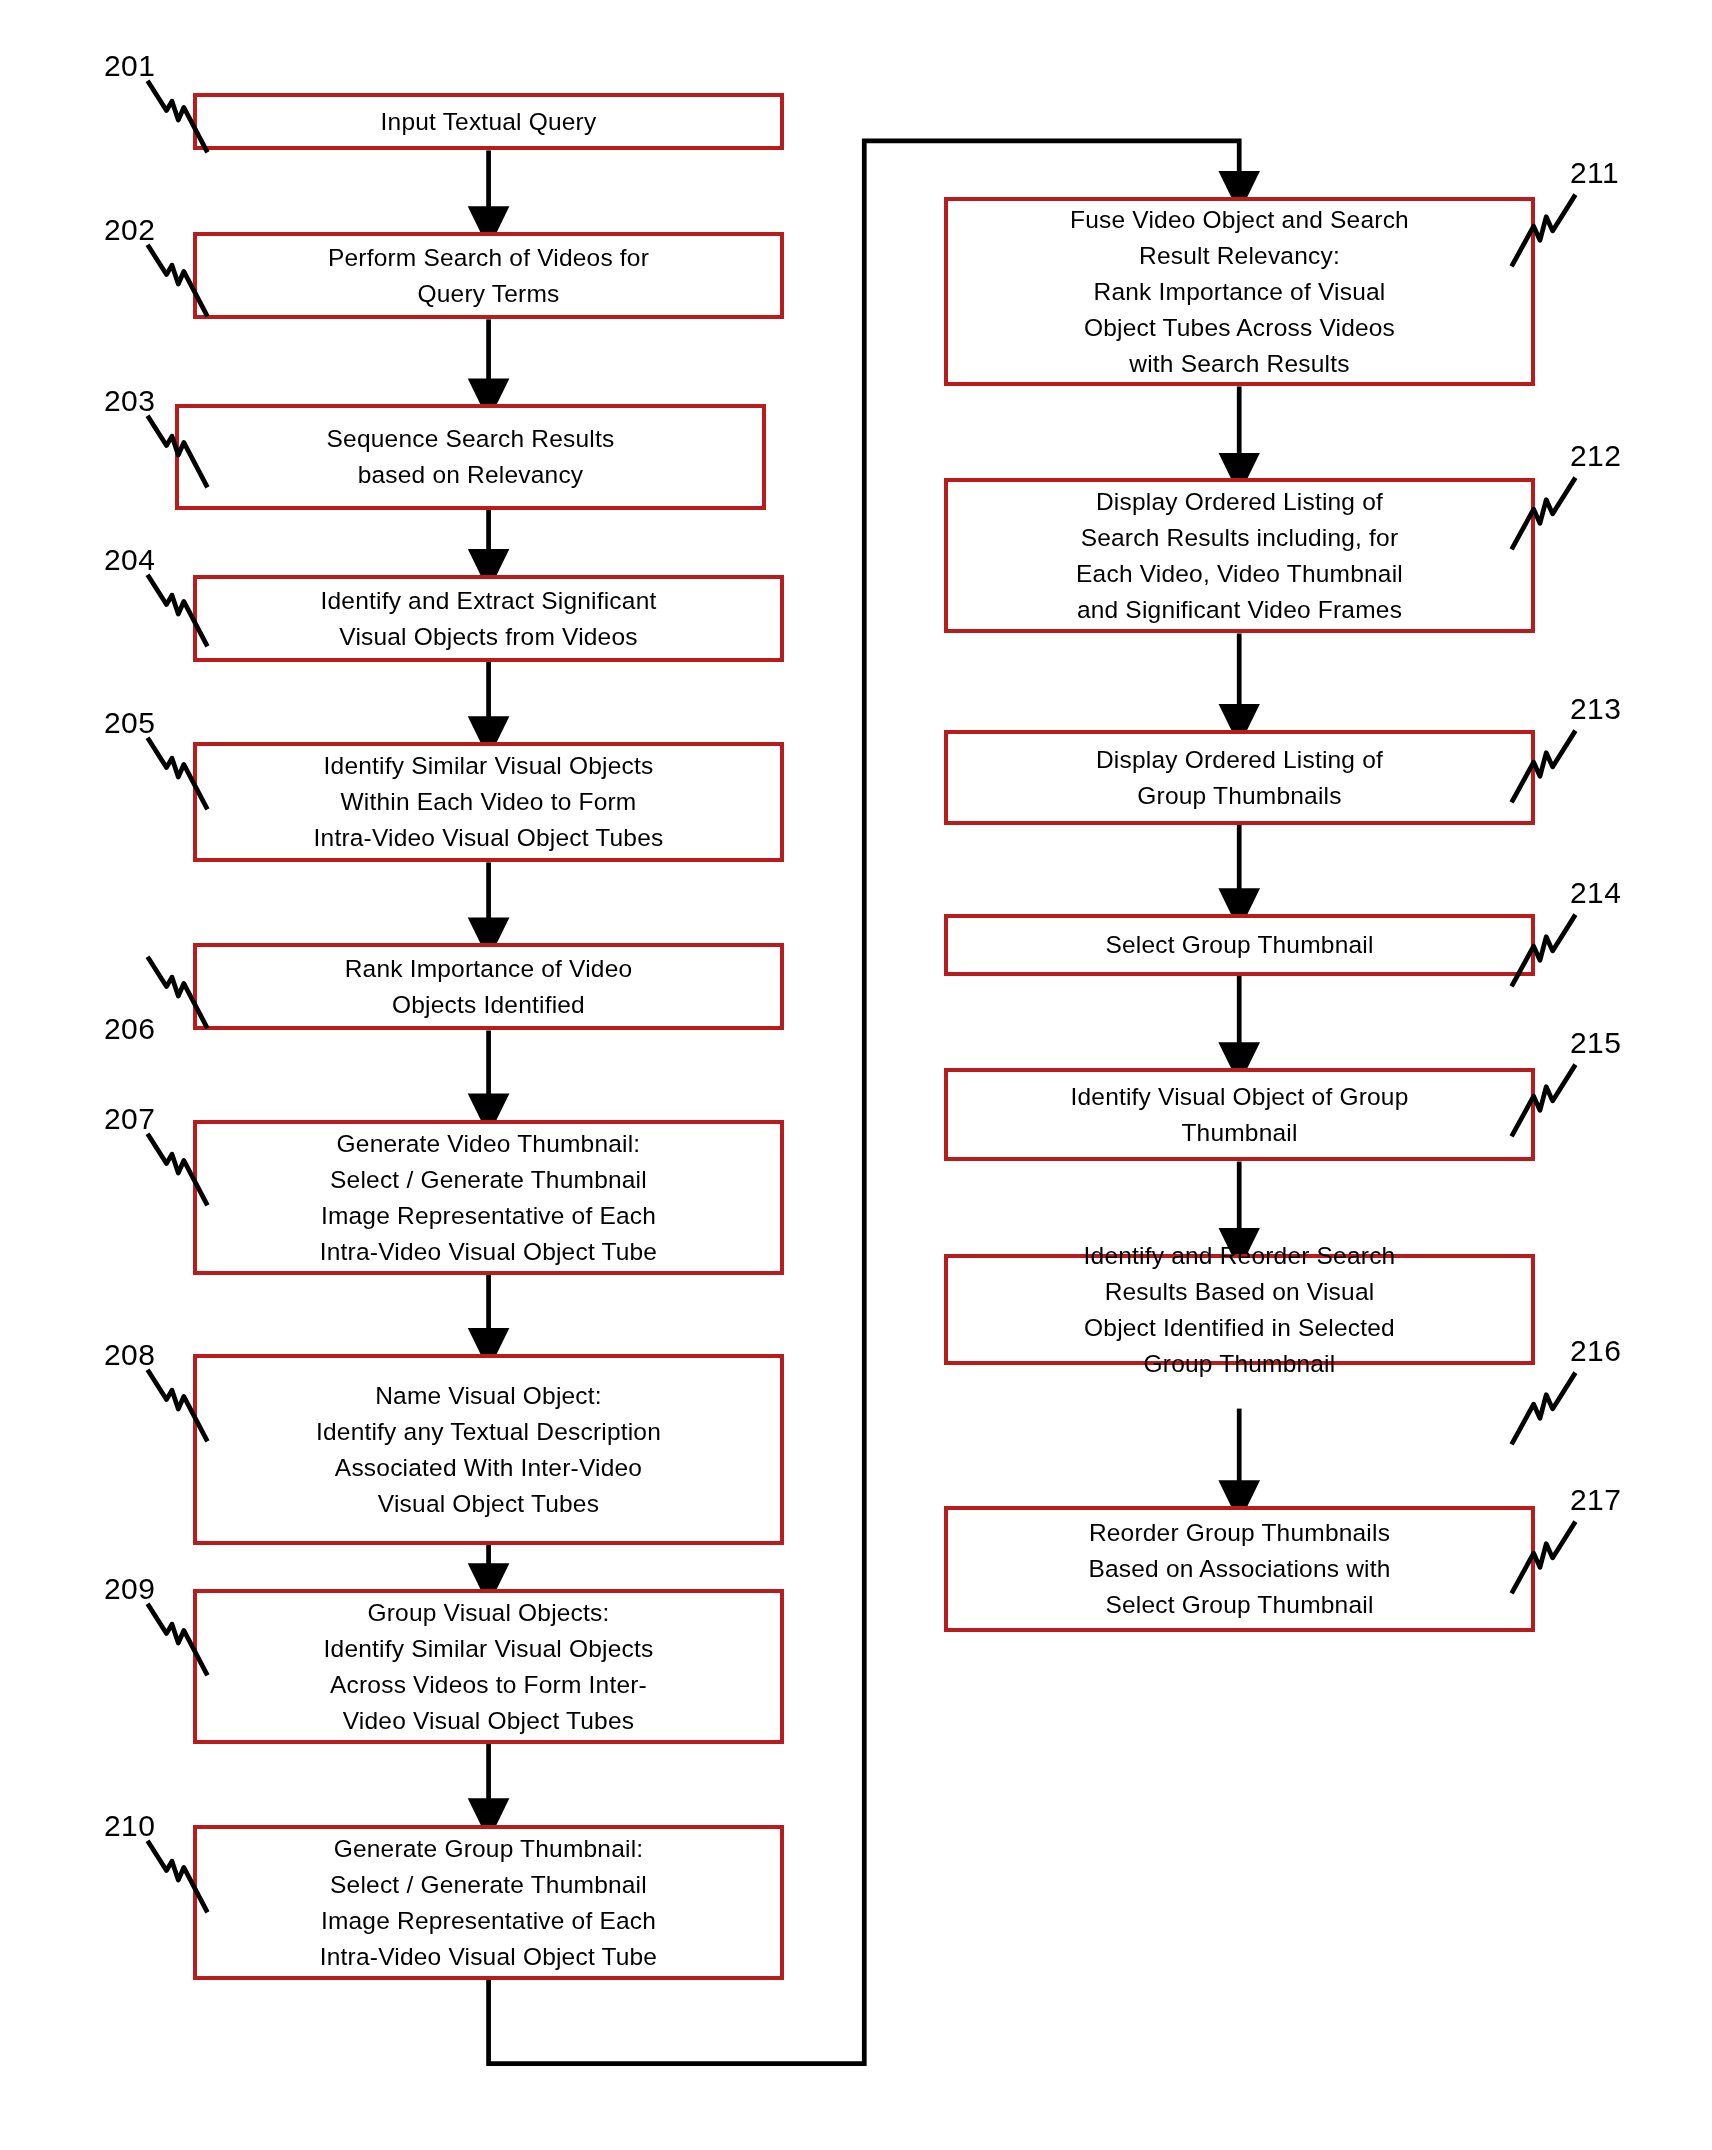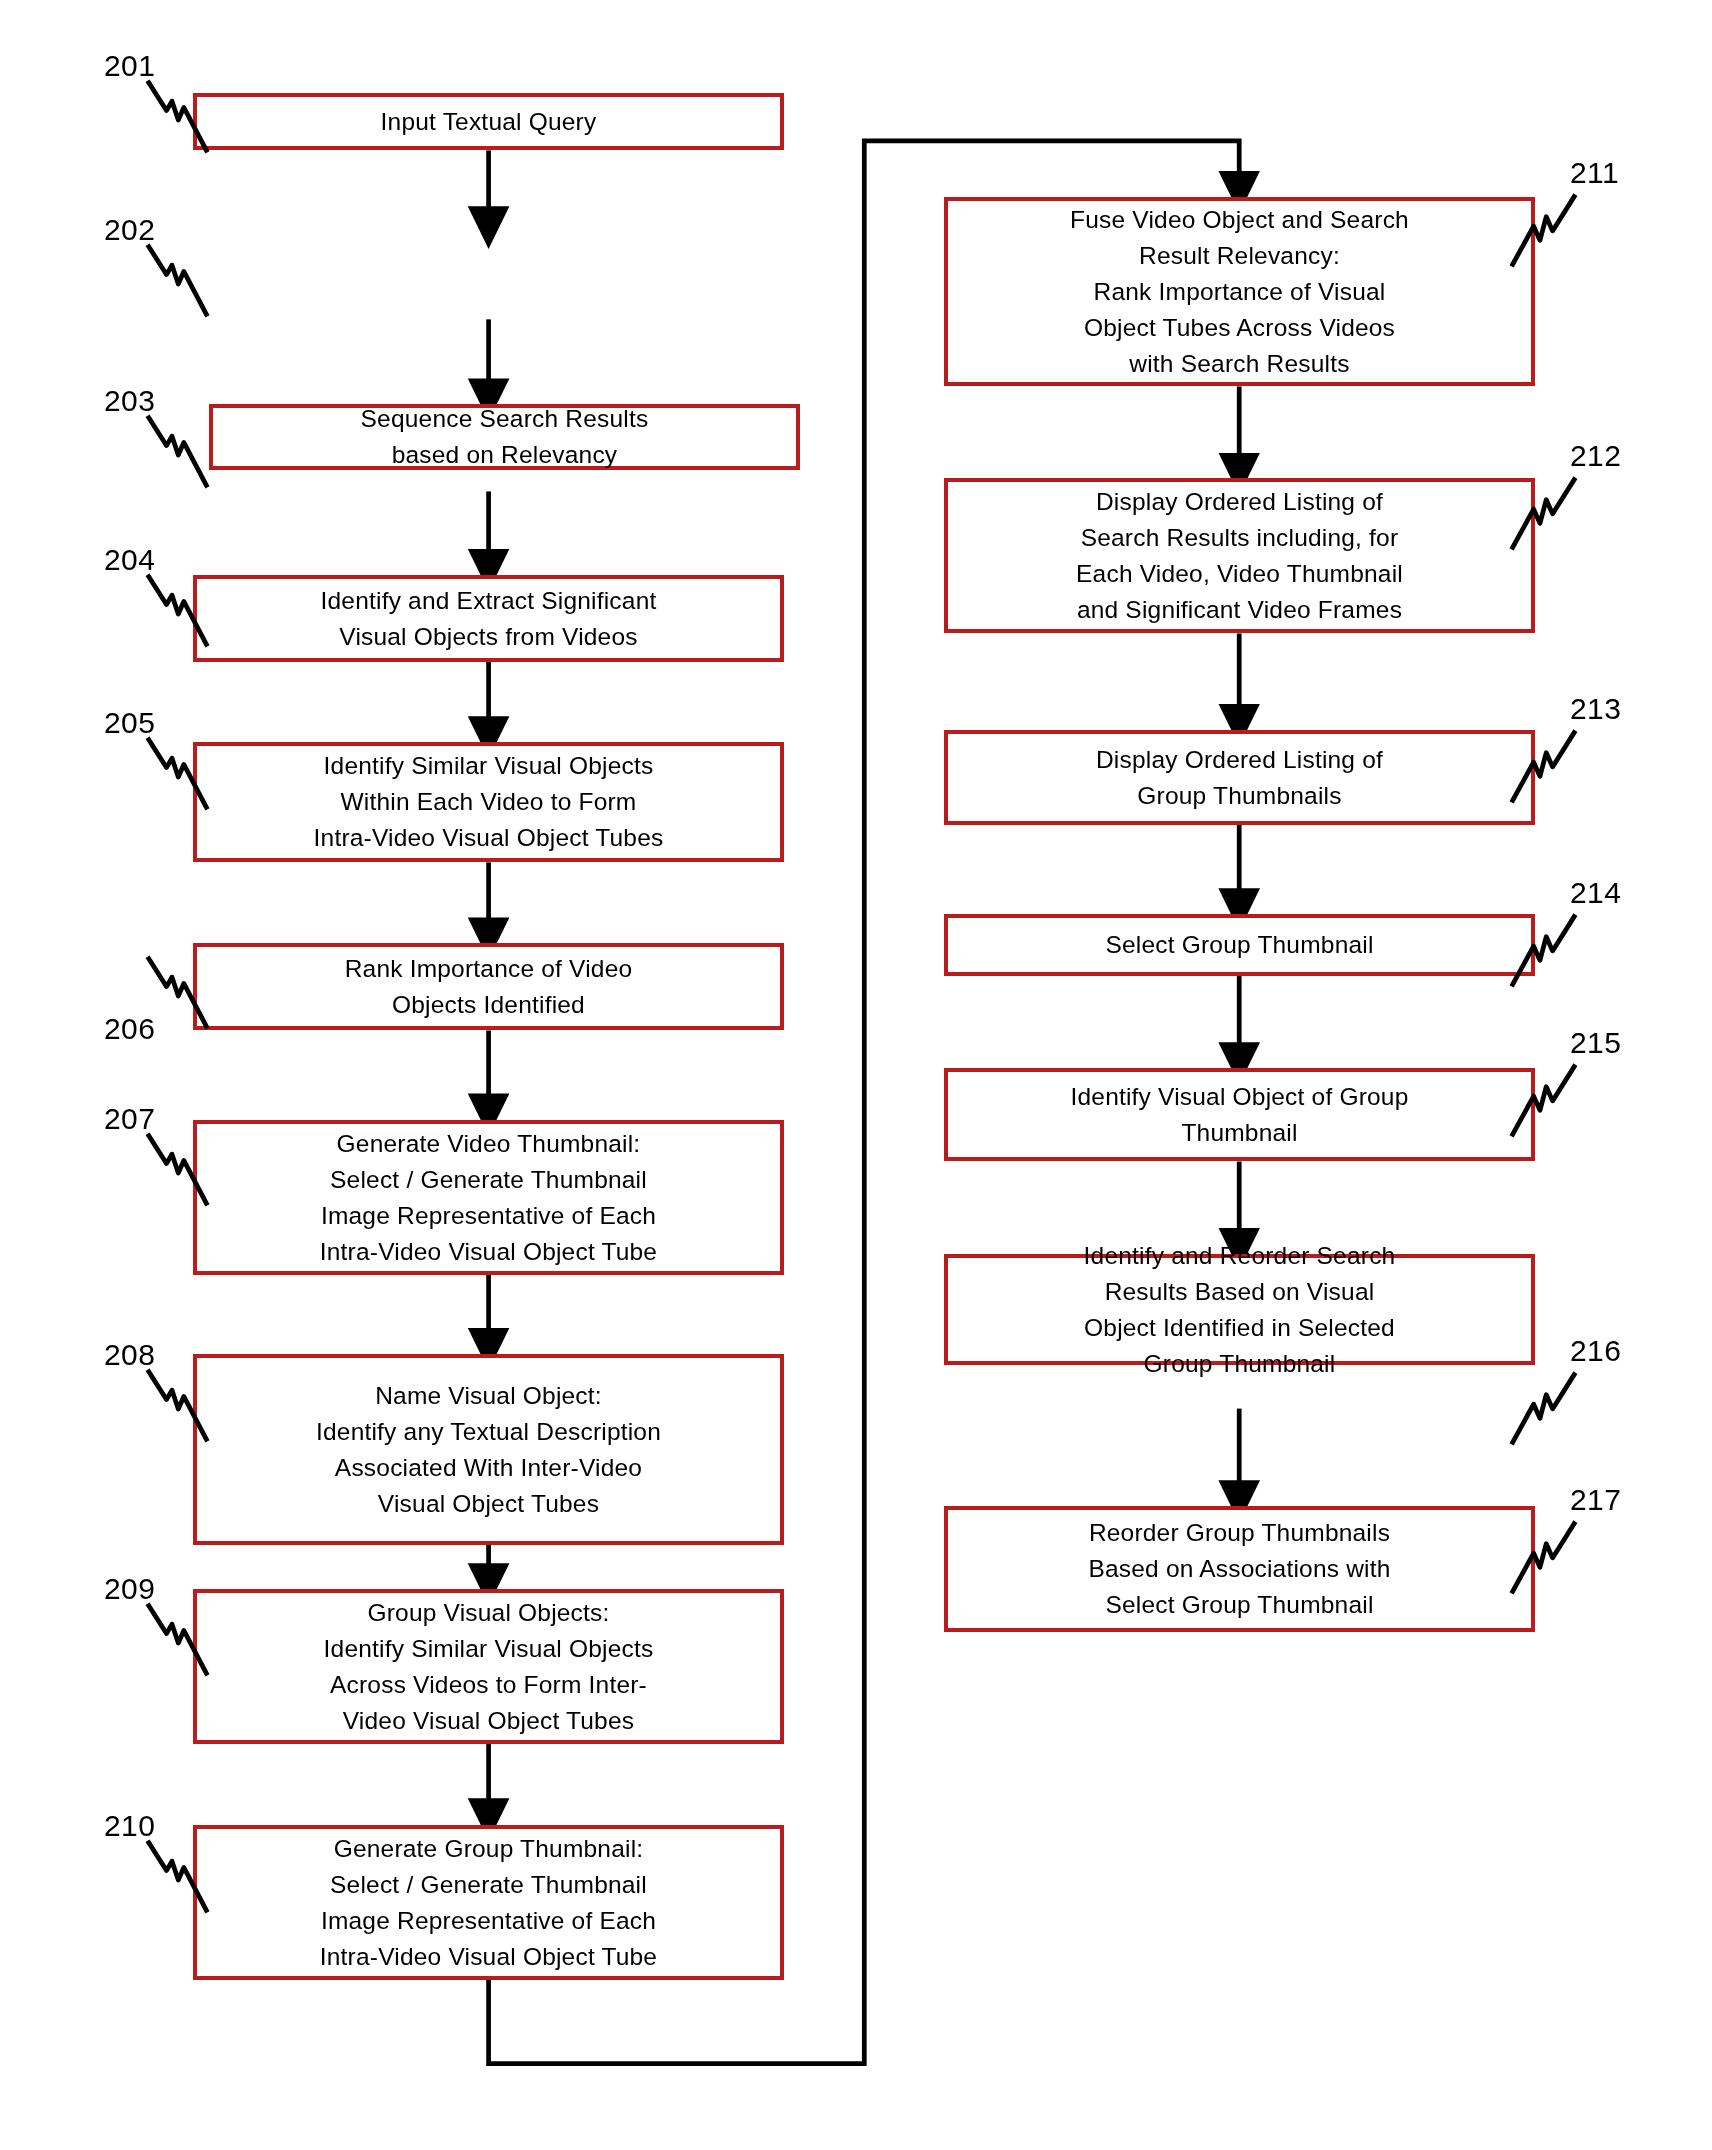--- a/index.html
+++ b/index.html
@@ -82,21 +82,23 @@
       <line x1="1570" y1="1044" x2="1570" y2="1150" marker-end="url(#arrowhead)"></line>
       <line x1="1570" y1="1236" x2="1570" y2="1345" marker-end="url(#arrowhead)"></line>
       <line x1="1570" y1="1471" x2="1570" y2="1580" marker-end="url(#arrowhead)"></line>
       <line x1="1570" y1="1784" x2="1570" y2="1900" marker-end="url(#arrowhead)"></line>
 
       <path d="M 619 2507 L 619 2614 L 1095 2614 L 1095 178 L 1570 178 L 1570 241" marker-end="url(#arrowhead)"></path>
     </g>
   </svg>
 
   <div class="flow-box" style="left:193px; top:93px; width:591px; height:57px;">Input Textual Query</div>
-  <div class="flow-box" style="left:209px; top:404px; width:591px; height:66px;">Sequence Search Results
+  <div class="flow-box" style="left:193px; top:232px; width:591px; height:87px;">Perform Search of Videos for
+Query Terms</div>
+  <div class="flow-box" style="left:175px; top:404px; width:591px; height:106px;">Sequence Search Results
 based on Relevancy</div>
   <div class="flow-box" style="left:193px; top:575px; width:591px; height:87px;">Identify and Extract Significant
 Visual Objects from Videos</div>
   <div class="flow-box" style="left:193px; top:742px; width:591px; height:120px;">Identify Similar Visual Objects
 Within Each Video to Form
 Intra-Video Visual Object Tubes</div>
   <div class="flow-box" style="left:193px; top:943px; width:591px; height:87px;">Rank Importance of Video
 Objects Identified</div>
   <div class="flow-box" style="left:193px; top:1120px; width:591px; height:155px;">Generate Video Thumbnail:
 Select / Generate Thumbnail

